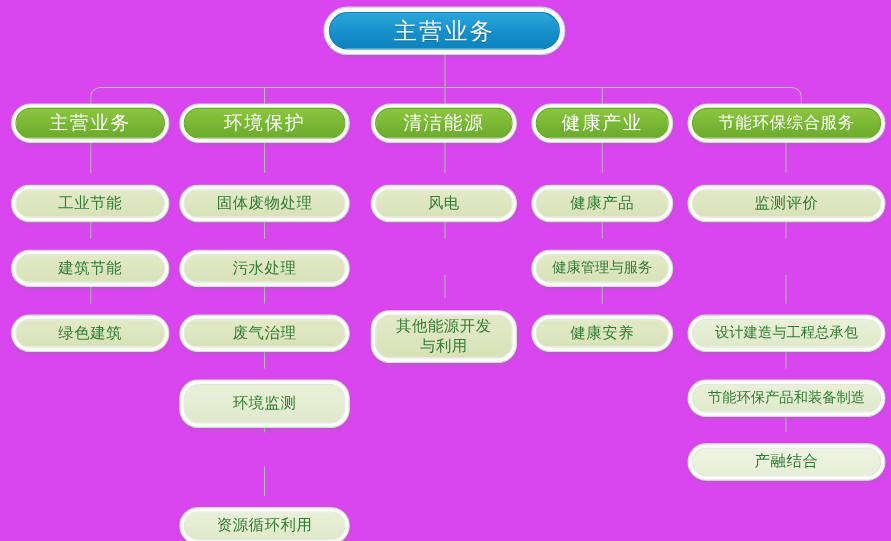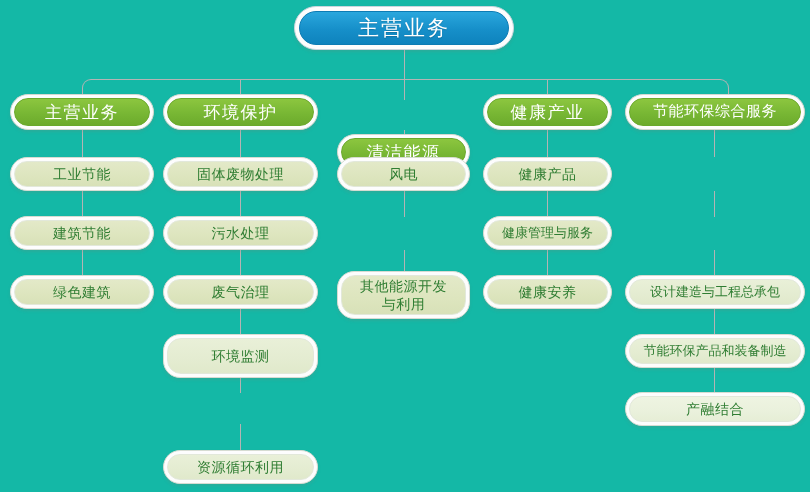--- a/index.html
+++ b/index.html
@@ -9,21 +9,21 @@
     background: #ffffff;
   }
   body {
     font-family: "DejaVu Sans", "Liberation Sans", sans-serif;
   }
 
   #canvas {
     position: relative;
     width: 810px;
     height: 492px;
-    background: #14b8a6;
+    background: #d946ef;
     overflow: hidden;
   }
 
   
   .conn {
     position: absolute;
     background: #b4b4b4;
     z-index: 1;
   }
   .conn.v { width: 1px; }
@@ -95,20 +95,21 @@
   .node.cat.narrow .pill {
     font-size: 15px;
     letter-spacing: 0.5px;
   }
 
   
   .node.leaf {
     border-radius: 17px;
     padding: 3px;
     border-color: #d6dcd2;
+    margin-top: 11px;
   }
   .node.leaf .pill {
     border-radius: 14px;
     color: #2f7d32;
     font-size: 14px;
     letter-spacing: 0.5px;
     border: 1px solid #e2e8da;
   }
   .node.leaf.shade-a .pill {
     background: linear-gradient(to bottom, #e3e9c8 0%, #dde5be 60%, #d8e1b8 100%);
@@ -170,21 +171,21 @@
   <div class="node root" style="left:294px; top:6px; width:220px; height:44px;">
     <div class="pill">主营业务</div>
   </div>
 
   <div class="node cat" style="left:10px; top:94px; width:144px; height:36px;">
     <div class="pill">主营业务</div>
   </div>
   <div class="node cat" style="left:163px; top:94px; width:155px; height:36px;">
     <div class="pill">环境保护</div>
   </div>
-  <div class="node cat" style="left:337px; top:94px; width:133px; height:36px;margin-top:40px;">
+  <div class="node cat" style="left:337px; top:94px; width:133px; height:36px;">
     <div class="pill">清洁能源</div>
   </div>
   <div class="node cat" style="left:483px; top:94px; width:129px; height:36px;">
     <div class="pill">健康产业</div>
   </div>
   <div class="node cat narrow" style="left:625px; top:94px; width:180px; height:36px;">
     <div class="pill">节能环保综合服务</div>
   </div>
 
   <div class="node leaf shade-a" style="left:10px; top:157px; width:144px; height:34px;">
@@ -224,20 +225,23 @@
   <div class="node leaf shade-a" style="left:483px; top:157px; width:129px; height:34px;">
     <div class="pill">健康产品</div>
   </div>
   <div class="node leaf shade-a" style="left:483px; top:275px; width:129px; height:34px;">
     <div class="pill">健康安养</div>
   </div>
   <div class="node leaf shade-a tight" style="left:483px; top:216px; width:129px; height:34px;">
     <div class="pill">健康管理与服务</div>
   </div>
 
+  <div class="node leaf shade-a" style="left:625px; top:157px; width:180px; height:34px;">
+    <div class="pill">监测评价</div>
+  </div>
   <div class="node leaf shade-b tight" style="left:625px; top:275px; width:180px; height:34px;">
     <div class="pill">设计建造与工程总承包</div>
   </div>
   <div class="node leaf shade-b tight" style="left:625px; top:334px; width:180px; height:34px;">
     <div class="pill">节能环保产品和装备制造</div>
   </div>
   <div class="node leaf shade-c" style="left:625px; top:392px; width:180px; height:34px;">
     <div class="pill">产融结合</div>
   </div>
 

